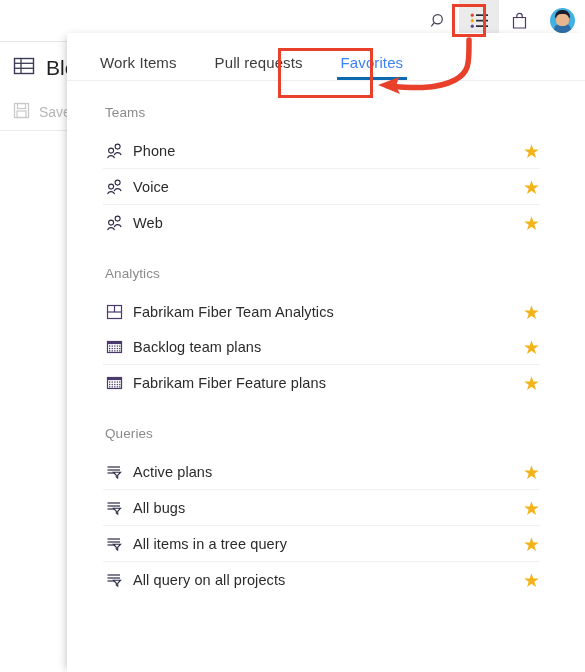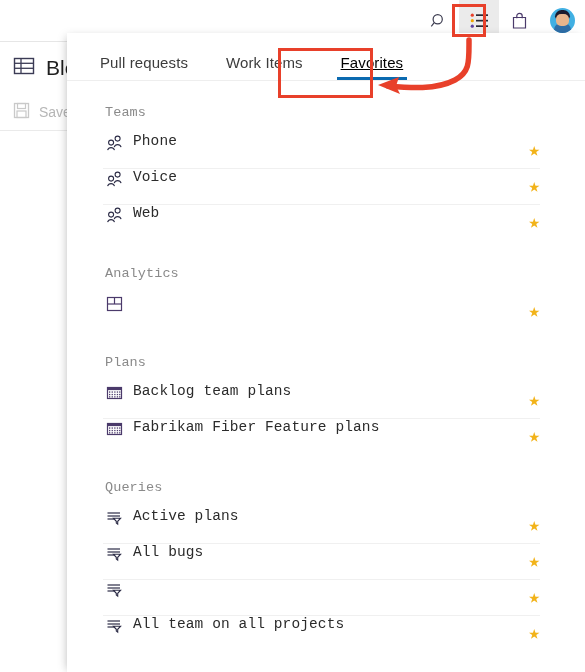--- a/index.html
+++ b/index.html
@@ -144,53 +144,51 @@
     position: relative;
     font-size: 15px;
     color: #3c3c3c;
     padding: 0 7px 9px 7px;
     margin-right: 24px;
     cursor: pointer;
     white-space: nowrap;
     letter-spacing: 0.1px;
   }
   .tab.selected {
-    color: #000000;
-    text-decoration: underline;
+    color: #3b82f6;
   }
   .tab.selected::after {
     content: "";
     position: absolute;
     left: 3px; right: 3px;
     bottom: 0px;
     height: 3px;
     background: #0b6ab0;
   }
 
   #panel-body {
     padding: 0 0 0 0;
-    font-family: Liberation Mono, monospace;
   }
 
   .group-title {
     font-size: 13.5px;
     color: #8a8a8a;
     padding: 26px 0 13px 38px;
     letter-spacing: 0.1px;
   }
   .group:first-child .group-title {
     padding-top: 24px;
   }
 
   .fav-row {
     position: relative;
     height: 35px;
     margin: 0 45px 0 36px;
     display: flex;
-    align-items: flex-start;
+    align-items: center;
     border-top: 1px solid #f0f0f0;
     cursor: pointer;
   }
   .fav-row.first {
     border-top: none;
   }
   .fav-icon {
     width: 22px;
     height: 20px;
     flex: 0 0 22px;
@@ -302,22 +300,22 @@
       </svg>
     </span>
     <span id="save-label">Save</span>
   </div>
 
 </div>
 
 <div id="flyout">
 
   <div id="tabstrip">
+    <div class="tab">Work Items</div>
     <div class="tab">Pull requests</div>
-    <div class="tab">Work Items</div>
     <div class="tab selected">Favorites</div>
   </div>
 
   <div id="panel-body">
 
     <div class="group">
       <div class="group-title">Teams</div>
 
       <div class="fav-row first">
         <span class="fav-icon">
@@ -363,26 +361,26 @@
       <div class="group-title">Analytics</div>
 
       <div class="fav-row first">
         <span class="fav-icon">
           <svg width="17" height="16" viewBox="0 0 17 16">
             <rect x="1.5" y="1.5" width="14" height="13" fill="none" stroke="#4b3a6b" stroke-width="1.2"></rect>
             <line x1="8.5" y1="1.5" x2="8.5" y2="8" stroke="#4b3a6b" stroke-width="1.2"></line>
             <line x1="1.5" y1="8" x2="15.5" y2="8" stroke="#4b3a6b" stroke-width="1.2"></line>
           </svg>
         </span>
+        <span class="fav-label">Fabrikam Fiber Team Analytics</span>
         <span class="fav-star">★</span>
       </div>
     </div>
 
     <div class="group">
-      <div class="group-title">Plans</div>
 
       <div class="fav-row first">
         <span class="fav-icon">
           <svg width="17" height="16" viewBox="0 0 17 16">
             <rect x="1.5" y="2.5" width="14" height="11" fill="none" stroke="#4b3a6b" stroke-width="1.2"></rect>
             <rect x="1.5" y="2.5" width="14" height="2.6" fill="#4b3a6b"></rect>
             <g fill="#4b3a6b">
               <rect x="3" y="6.4" width="1.3" height="1.3"></rect>
                 <rect x="5.6" y="6.4" width="1.3" height="1.3"></rect>
               <rect x="8.2" y="6.4" width="1.3" height="1.3"></rect>
@@ -465,33 +463,34 @@
 
       <div class="fav-row">
         <span class="fav-icon">
           <svg width="17" height="16" viewBox="0 0 17 16">
             <line x1="1.5" y1="3" x2="14" y2="3" stroke="#2b2b45" stroke-width="1.2"></line>
             <line x1="1.5" y1="6" x2="14" y2="6" stroke="#2b2b45" stroke-width="1.2"></line>
             <line x1="1.5" y1="9" x2="8" y2="9" stroke="#2b2b45" stroke-width="1.2"></line>
             <path d="M7.4 8.2 H14.6 L11.7 11.3 V14.2 L10.3 13.1 V11.3 Z" fill="none" stroke="#2b2b45" stroke-width="1.1"></path>
           </svg>
         </span>
+        <span class="fav-label">All items in a tree query</span>
         <span class="fav-star">★</span>
       </div>
 
       <div class="fav-row">
         <span class="fav-icon">
           <svg width="17" height="16" viewBox="0 0 17 16">
             <line x1="1.5" y1="3" x2="14" y2="3" stroke="#2b2b45" stroke-width="1.2"></line>
             <line x1="1.5" y1="6" x2="14" y2="6" stroke="#2b2b45" stroke-width="1.2"></line>
             <line x1="1.5" y1="9" x2="8" y2="9" stroke="#2b2b45" stroke-width="1.2"></line>
             <path d="M7.4 8.2 H14.6 L11.7 11.3 V14.2 L10.3 13.1 V11.3 Z" fill="none" stroke="#2b2b45" stroke-width="1.1"></path>
           </svg>
         </span>
-        <span class="fav-label">All team on all projects</span>
+        <span class="fav-label">All query on all projects</span>
         <span class="fav-star">★</span>
       </div>
     </div>
 
   </div>
 </div>
 
 <div id="ann-box-icon"></div>
 <div id="ann-box-tab"></div>
 

